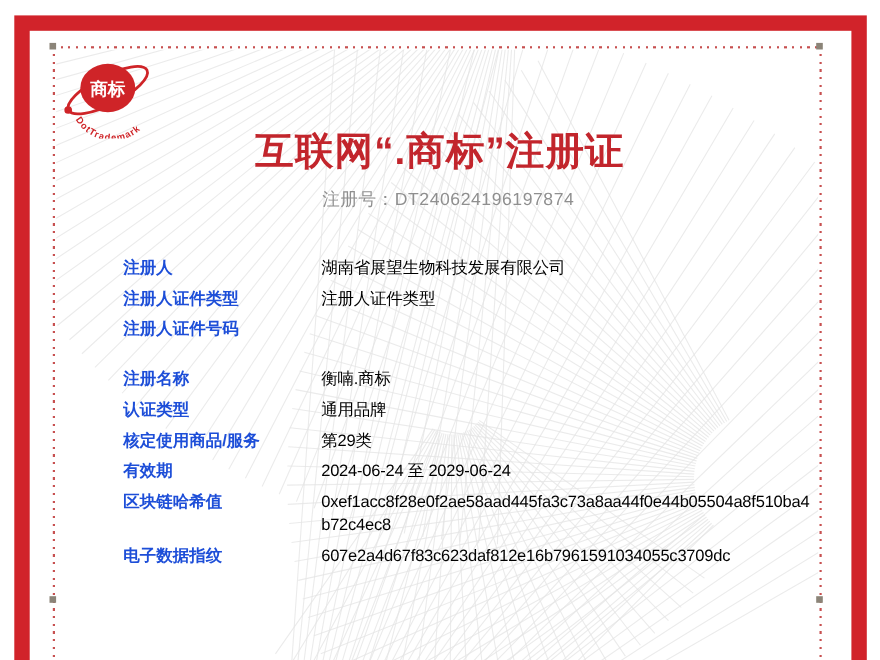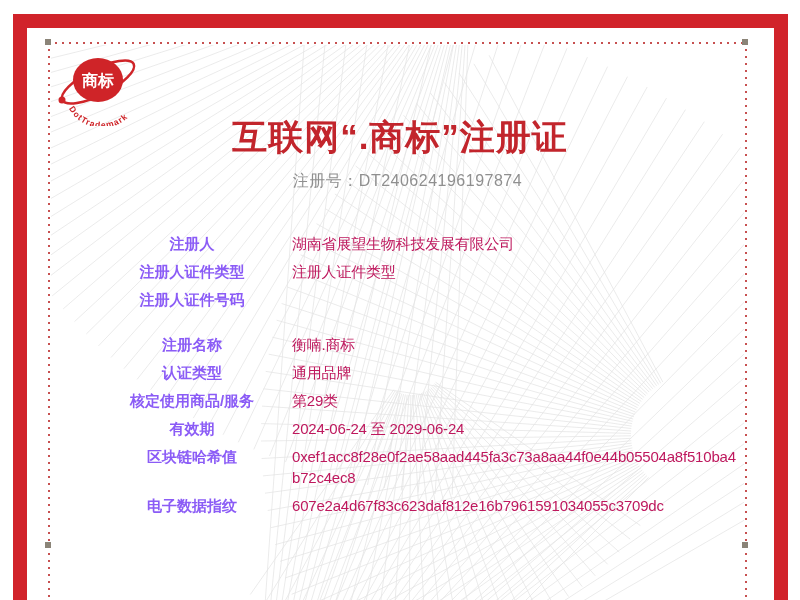--- a/index.html
+++ b/index.html
@@ -36,26 +36,26 @@
     font-size:35px;font-weight:bold;color:#c2252c;letter-spacing:1px;
   }
   .reg-no{
     position:absolute;top:171px;left:15px;right:0;text-align:center;
     font-size:16px;color:#8f8f8f;letter-spacing:.5px;
   }
   
   .fields{position:absolute;left:112px;top:233px;width:630px;}
   .row{display:flex;align-items:flex-start;margin-bottom:7px;}
   .row .label{
-    flex:none;width:160px;text-align:center;font-weight:bold;
-    color:#8b5cf6;font-size:15px;line-height:21px;
+    flex:none;width:160px;text-align:left;font-weight:bold;
+    color:#1d4ed8;font-size:15px;line-height:21px;
   }
   .row .value{
     margin-left:20px;width:460px;font-size:15px;line-height:21px;
-    color:#be185d;word-break:break-all;letter-spacing:-0.2px;
+    color:#000000;word-break:break-all;letter-spacing:-0.2px;
   }
   .gap-lg{margin-top:24px;}
   .gap-sm{margin-top:7px;}
 </style>
 </head>
 <body>
 
 <div class="page">
 
   <div class="bg-clip">

